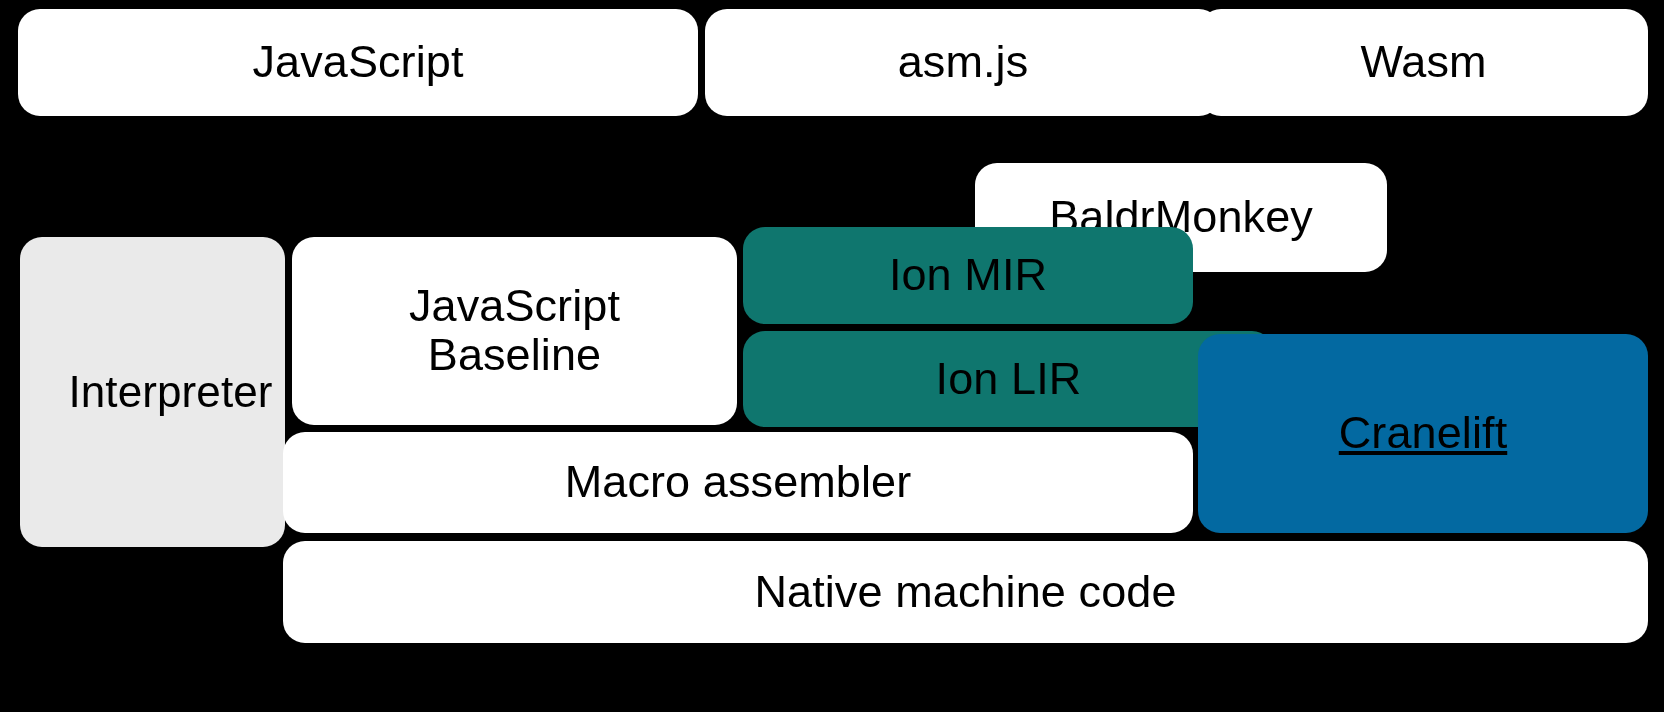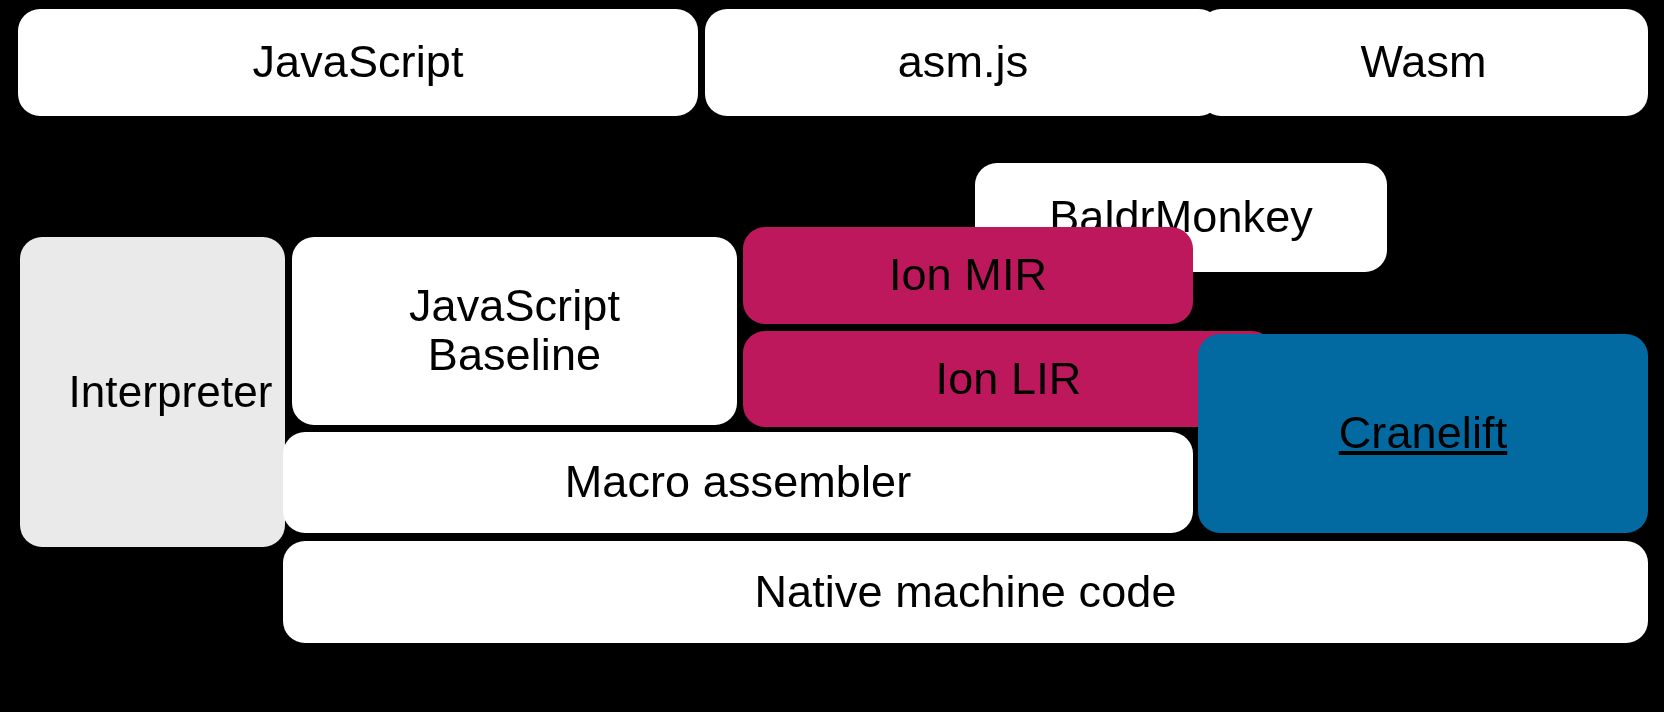--- a/index.html
+++ b/index.html
@@ -30,21 +30,21 @@
     justify-content: center;
     text-align: center;
     font-size: 45px;
     line-height: 1.08;
     font-weight: 400;
     letter-spacing: 0.1px;
     white-space: pre-line;
     user-select: none;
   }
   .node.gray  { background: #eaeaea; }
-  .node.green { background: #be185d; }
+  .node.green { background: #0f766e; }
   .node.pink  { background: #0369a1; text-decoration: underline; }
 
   
   .n-javascript      { left: 18px;   top: 9px;    width: 680px;  height: 107px; }
   .n-asmjs           { left: 705px;  top: 9px;    width: 516px;  height: 107px; }
   .n-wasm            { left: 1199px; top: 9px;    width: 449px;  height: 107px; }
 
   
   .n-js-bytecode     { left: 18px;   top: 123px;  width: 945px;  height: 109px; }
   .n-baldrmonkey     { left: 975px;  top: 123px;  width: 412px;  height: 109px; margin-top: 40px; }

